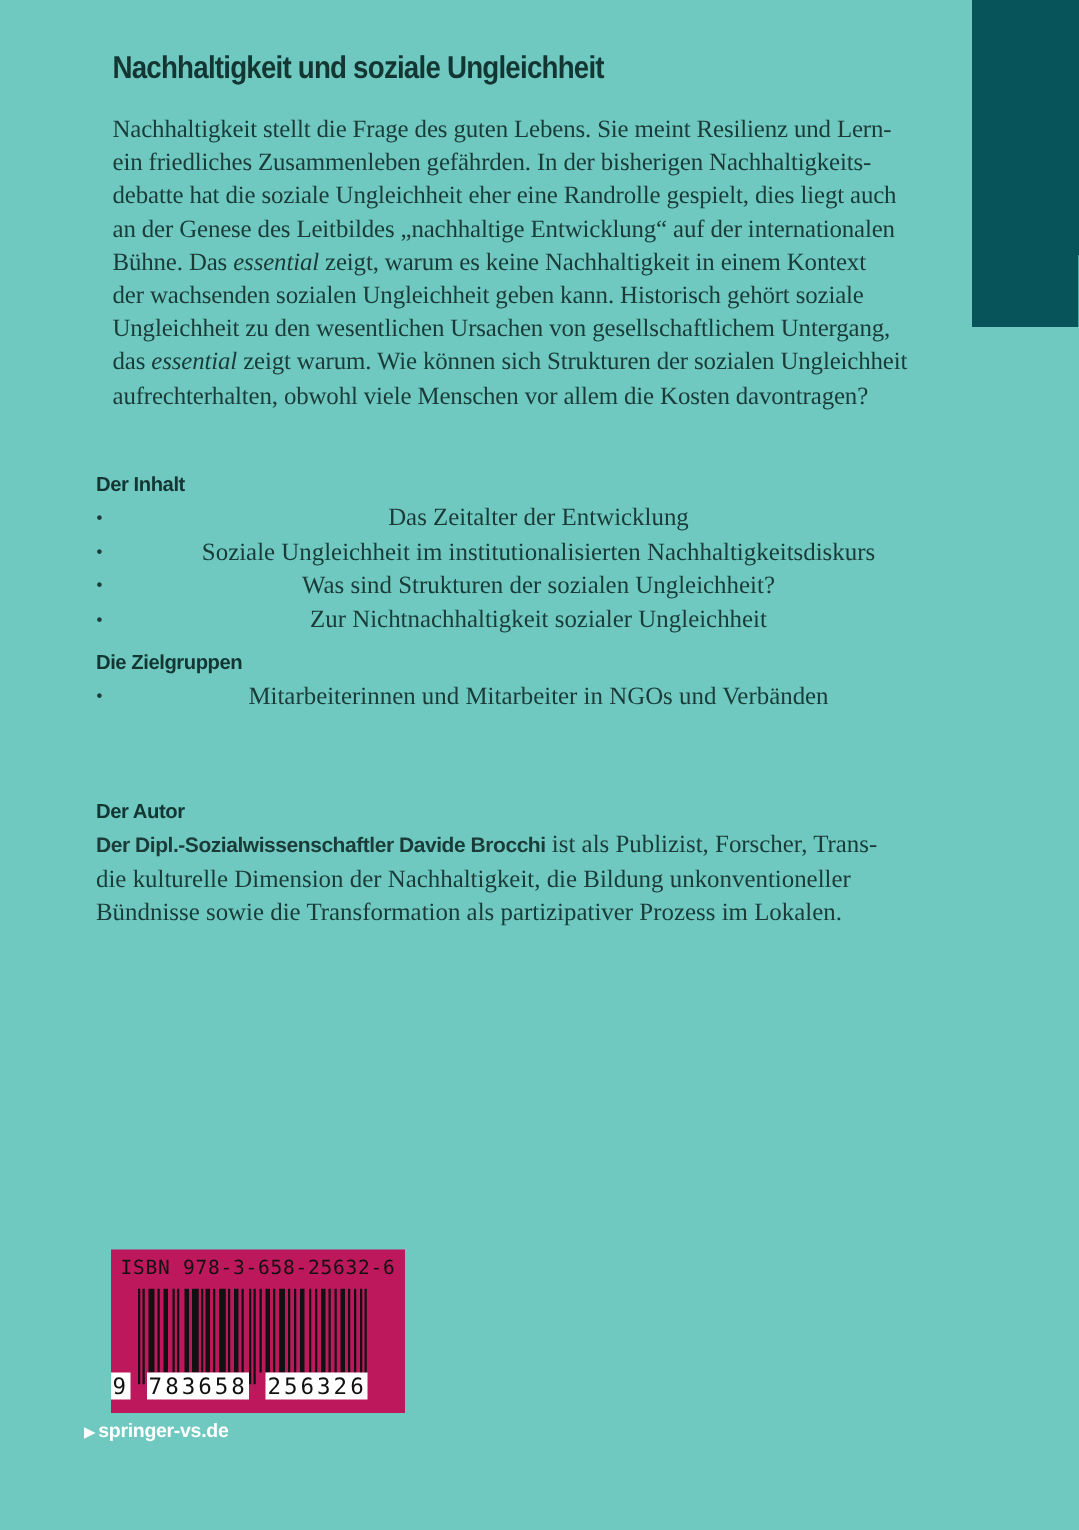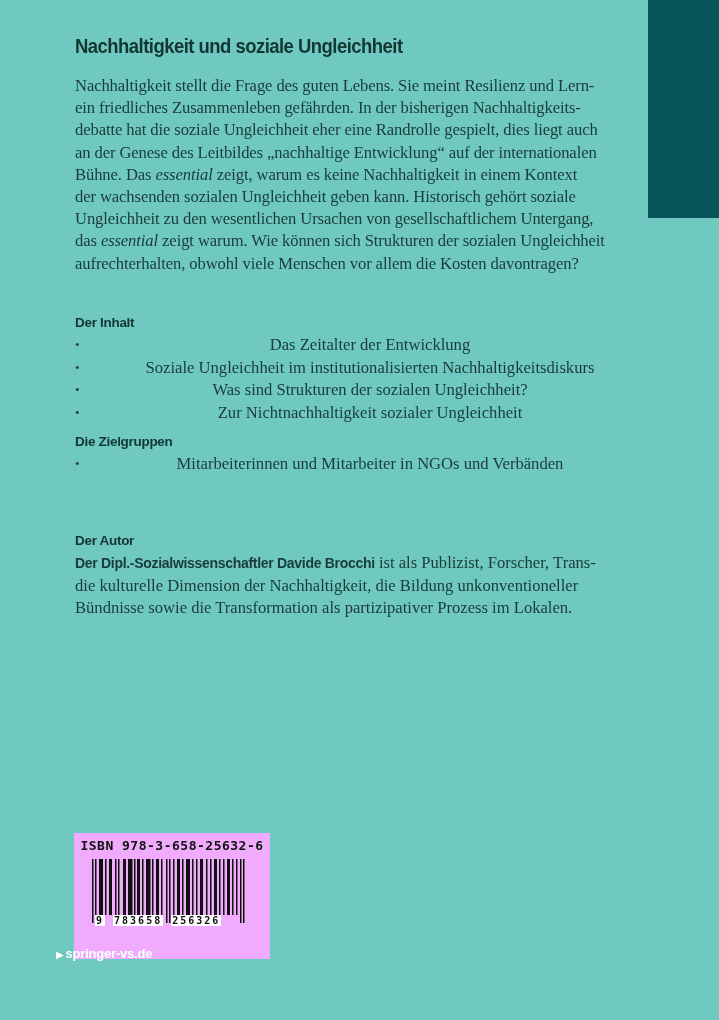--- a/index.html
+++ b/index.html
@@ -20,53 +20,52 @@
       font-weight: bold; font-size: 21px; letter-spacing: -0.6px;
       color: #133633; transform: scaleX(0.88); transform-origin: left;
       white-space: nowrap;
     }
     .blurb {
       position: absolute; left: 75px; top: 75px; width: 572px;
       font-size: 16.6px; line-height: 22.2px; letter-spacing: -0.1px;
     }
     .blurb .line { display: block; white-space: nowrap; }
     em { font-style: italic; }
-    .section { position: absolute; left: 75px; width: 572px; font-size: 16.6px; line-height: 22.6px; }
+    .section { position: absolute; left: 64px; width: 572px; font-size: 16.6px; line-height: 22.6px; }
     .section-heading {
       font-family: "Liberation Sans", "DejaVu Sans", sans-serif;
       font-weight: bold; font-size: 13.5px; letter-spacing: -0.3px;
       line-height: 22px; color: #133633;
     }
     .bullets { list-style: none; margin: 0; padding: 0; }
     .bullets li { position: relative; padding-left: 18px; white-space: nowrap; text-align: center; }
     .bullets li::before {
       content: "•"; position: absolute; left: 0; top: 0; font-size: 13px;
     }
     .bullets .cont { display: block; }
     .author-name {
       font-family: "Liberation Sans", "DejaVu Sans", sans-serif;
       font-weight: bold; font-size: 14px; letter-spacing: -0.3px;
     }
     .barcode-box {
-      position: absolute; left: 74px; top: 833px; width: 196px; height: 126px;
-      background: #f0abfc;
-      font-weight: bold;
+      position: absolute; left: 74px; top: 833px; width: 196px; height: 109px;
+      background: #be185d;
     }
     .isbn-text {
       position: absolute; left: 0; top: 5px; width: 196px; text-align: center;
       font-family: "DejaVu Sans Mono", "Liberation Mono", monospace;
       font-size: 13px; letter-spacing: 0.5px; color: #111;
     }
     .bars {
       position: absolute; left: 8px; top: 26px; width: 180px; height: 64px;
     }
     .barcode-digits {
-      position: absolute; left: 21px; top: 82px; width: 186px;
+      position: absolute; left: 0; top: 82px; width: 186px;
       font-family: "DejaVu Sans Mono", "Liberation Mono", monospace;
-      font-size: 10px; color: #111; letter-spacing: 2px;
+      font-size: 15px; color: #111; letter-spacing: 2px;
     }
     .barcode-digits span { background: #fff; padding: 0 1px; }
     .publisher-link {
       position: absolute; left: 56px; top: 946px;
       font-family: "Liberation Sans", "DejaVu Sans", sans-serif;
       font-weight: bold; font-size: 13px; color: #ffffff;
       text-decoration: none; letter-spacing: -0.2px;
     }
     .publisher-link .arrow { font-size: 10px; margin-right: 2px; }
   </style>

